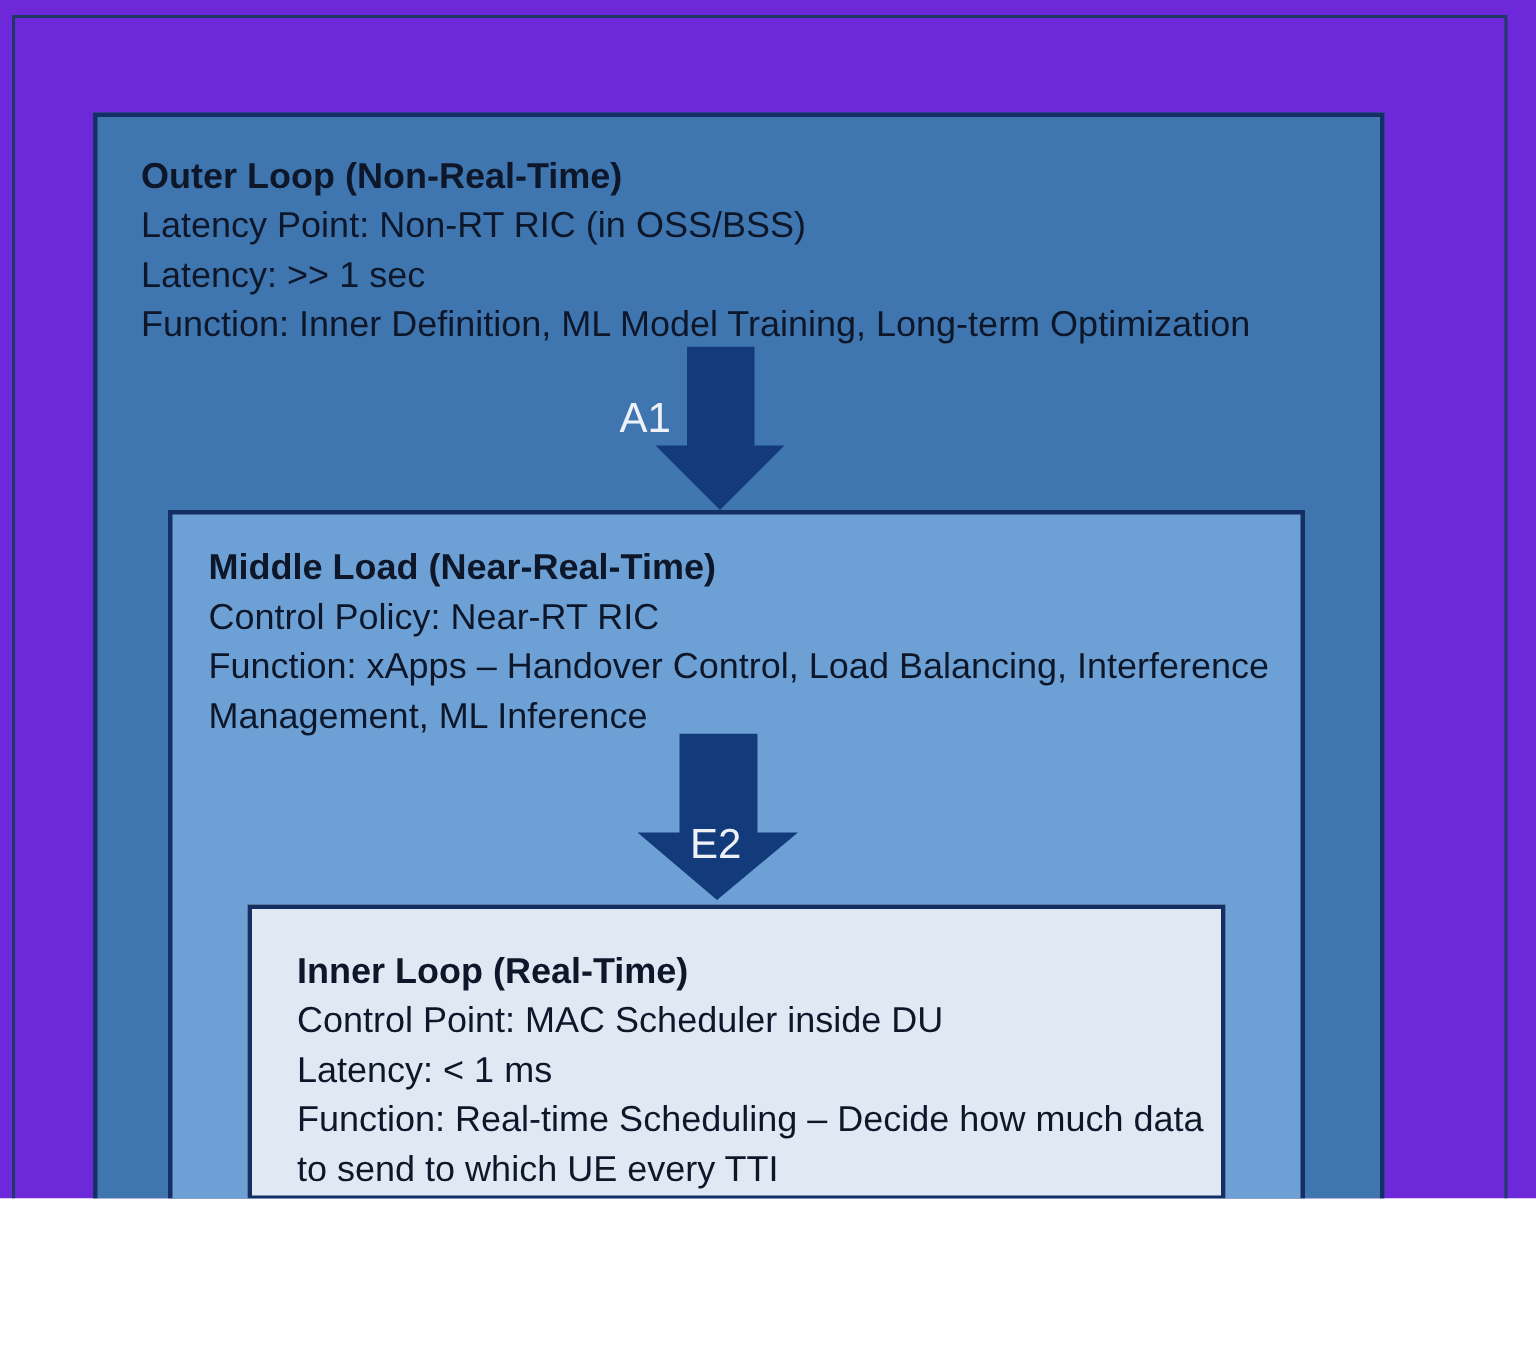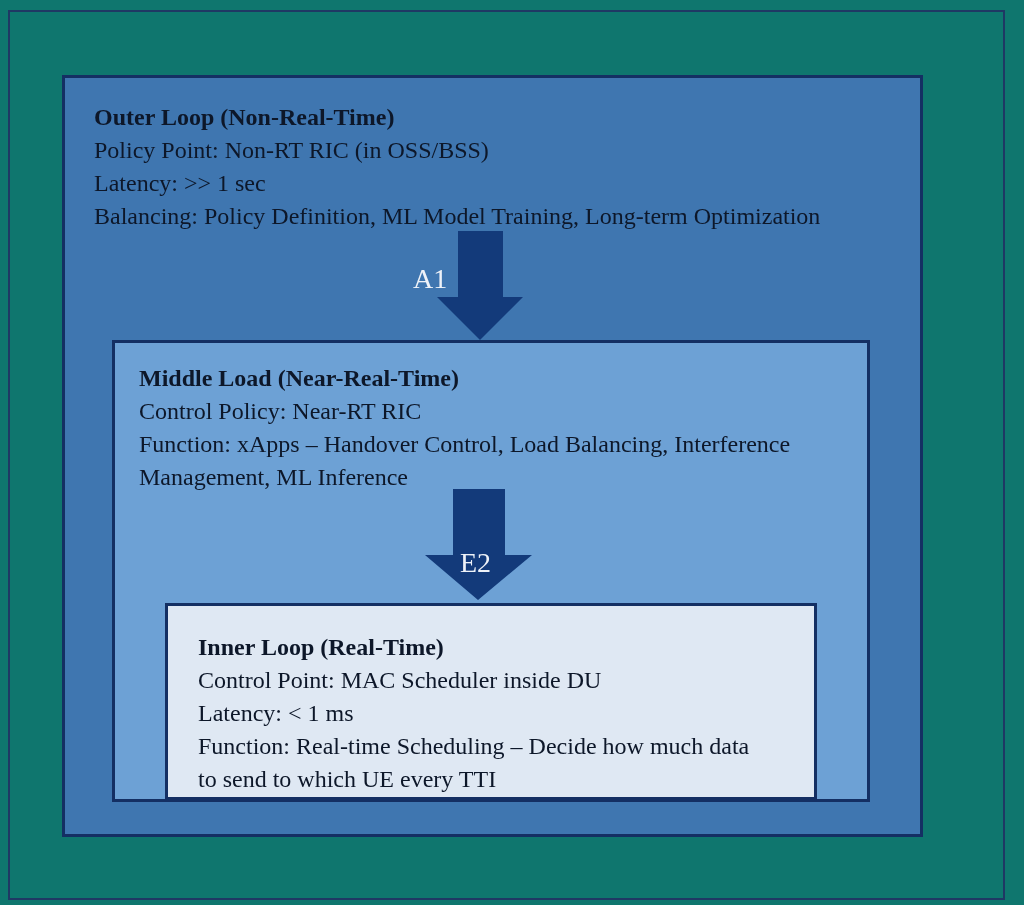--- a/index.html
+++ b/index.html
@@ -3,23 +3,23 @@
 <meta charset="utf-8">
 <style>
   html, body {
     margin: 0;
     padding: 0;
     background: #ffffff;
   }
   .canvas {
     position: relative;
     width: 1024px;
-    height: 905px;
-    background: #0f766e;
-    font-family: Liberation Serif, serif;
+    height: 799px;
+    background: #6d28d9;
+    font-family: Liberation Sans, sans-serif;
     overflow: hidden;
   }
   .frame {
     position: absolute;
     left: 8px;
     top: 10px;
     width: 997px;
     height: 890px;
     border: 2px solid #1f3864;
     box-sizing: border-box;
@@ -77,23 +77,23 @@
 </style>
 </head>
 <body>
 
 <div class="canvas">
 
   <div class="frame"></div>
 
   <div class="box box-outer">
     <div class="title">Outer Loop (Non-Real-Time)</div>
-    <div class="line">Policy Point: Non-RT RIC (in OSS/BSS)</div>
+    <div class="line">Latency Point: Non-RT RIC (in OSS/BSS)</div>
     <div class="line">Latency: &gt;&gt; 1 sec</div>
-    <div class="line">Balancing: Policy Definition, ML Model Training, Long-term Optimization</div>
+    <div class="line">Function: Inner Definition, ML Model Training, Long-term Optimization</div>
   </div>
 
   <div class="box box-middle">
     <div class="title">Middle Load (Near-Real-Time)</div>
     <div class="line">Control Policy: Near-RT RIC</div>
     <div class="line">Function: xApps – Handover Control, Load Balancing, Interference</div>
     <div class="line">Management, ML Inference</div>
   </div>
 
   <div class="box box-inner">

